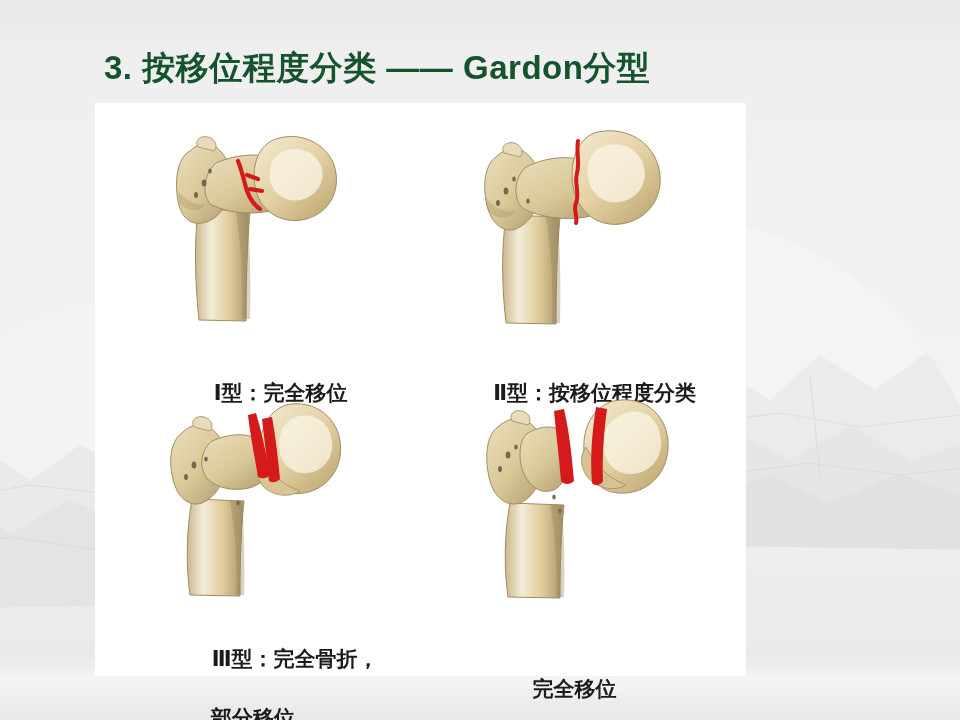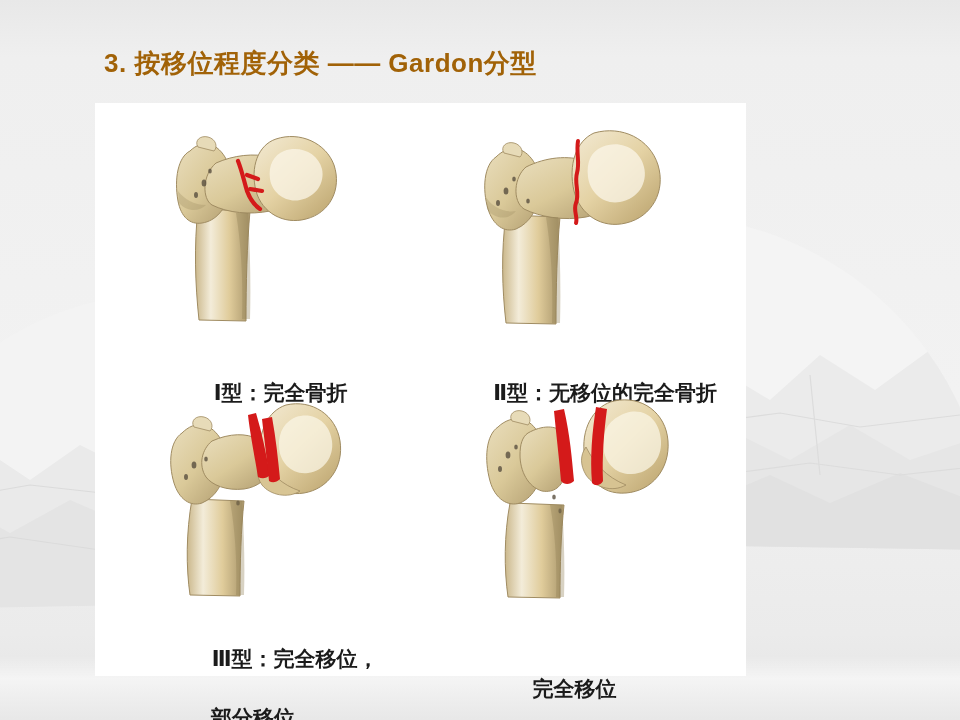--- a/index.html
+++ b/index.html
@@ -43,24 +43,24 @@
     left: 0; right: 0; bottom: 0;
     height: 64px;
     background: linear-gradient(180deg, rgba(255,255,255,0) 0%, rgba(255,255,255,.55) 35%, rgba(232,232,232,.9) 100%);
   }
 
   
   #slide-title {
     position: absolute;
     left: 104px;
     top: 46px;
-    font-size: 26px;
+    font-size: 33px;
     font-weight: bold;
     letter-spacing: .5px;
-    color: #a16207;
+    color: #14532d;
     white-space: nowrap;
   }
 
   
   #content-panel {
     position: absolute;
     left: 95px;
     top: 103px;
     width: 651px;
     height: 573px;
@@ -205,21 +205,21 @@
           <path d="M28,86 C34,94 44,100 56,100 C48,108 36,106 29,98 Z" fill="#9c8a60" opacity=".3"></path>
 
           <g stroke="#d41a1a" stroke-width="4.2" fill="none" stroke-linecap="round">
             <path d="M88,56 C92,66 94,76 97,86 C100,94 104,100 110,104"></path>
             <path d="M97,70 L108,74"></path>
             <path d="M100,84 L112,86"></path>
           </g>
         </svg>
       </div>
       <div class="type-caption cap-pos-1">
-        <span>Ⅰ型：完全骨折</span>
+        <span>Ⅰ型：完全移位</span>
       </div>
     </div>
 
     <div class="type-cell cell-r1 cell-c2">
       <div class="figure-holder">
         <svg width="215" height="237" viewBox="0 0 215 237">
           <defs>
             <linearGradient id="shaft2" x1="0" y1="0" x2="1" y2="0">
               <stop offset="0%" stop-color="#cbb88c"></stop>
               <stop offset="28%" stop-color="#f3ecd9"></stop>
@@ -251,21 +251,21 @@
           </g>
           <path d="M70,112 C76,150 77,186 76,218 L84,218 C85,184 84,146 82,112 Z" fill="#8f7d54" opacity=".35"></path>
           <path d="M10,92 C16,102 28,108 40,106 C32,116 18,114 11,104 Z" fill="#9c8a60" opacity=".3"></path>
 
           <g stroke="#d41a1a" stroke-width="4" fill="none" stroke-linecap="round" stroke-linejoin="round">
             <path d="M102,36 C100,48 104,58 101,68 C98,78 104,88 100,98 C97,106 102,112 100,118"></path>
           </g>
         </svg>
       </div>
       <div class="type-caption cap-pos-2">
-        <span>Ⅱ型：无移位的完全骨折</span>
+        <span>Ⅱ型：按移位程度分类</span>
       </div>
     </div>
 
     <div class="type-cell cell-r2 cell-c1">
       <div class="figure-holder">
         <svg width="215" height="215" viewBox="0 0 215 215">
           <defs>
             <linearGradient id="shaft3" x1="0" y1="0" x2="1" y2="0">
               <stop offset="0%" stop-color="#cbb88c"></stop>
               <stop offset="28%" stop-color="#f3ecd9"></stop>
@@ -300,21 +300,21 @@
           </g>
           <path d="M80,108 C86,142 87,174 86,202 L94,202 C95,172 94,138 92,108 Z" fill="#8f7d54" opacity=".35"></path>
 
           <g fill="#d41a1a">
             <path d="M106,20 C112,40 116,60 120,82 C116,86 112,86 108,84 C104,60 100,40 98,22 Z"></path>
             <path d="M122,24 C126,46 128,66 130,86 C126,90 122,90 119,88 C117,66 114,44 112,26 Z"></path>
           </g>
         </svg>
       </div>
       <div class="type-caption cap-pos-3">
-        <span>Ⅲ型：完全移位，</span>
+        <span>Ⅲ型：完全骨折，</span>
         <span class="cap-line2 cap-indent-3">部分移位</span>
       </div>
     </div>
 
     <div class="type-cell cell-r2 cell-c2">
       <div class="figure-holder">
         <svg width="215" height="215" viewBox="0 0 215 215">
           <defs>
             <linearGradient id="shaft4" x1="0" y1="0" x2="1" y2="0">
               <stop offset="0%" stop-color="#cbb88c"></stop>

